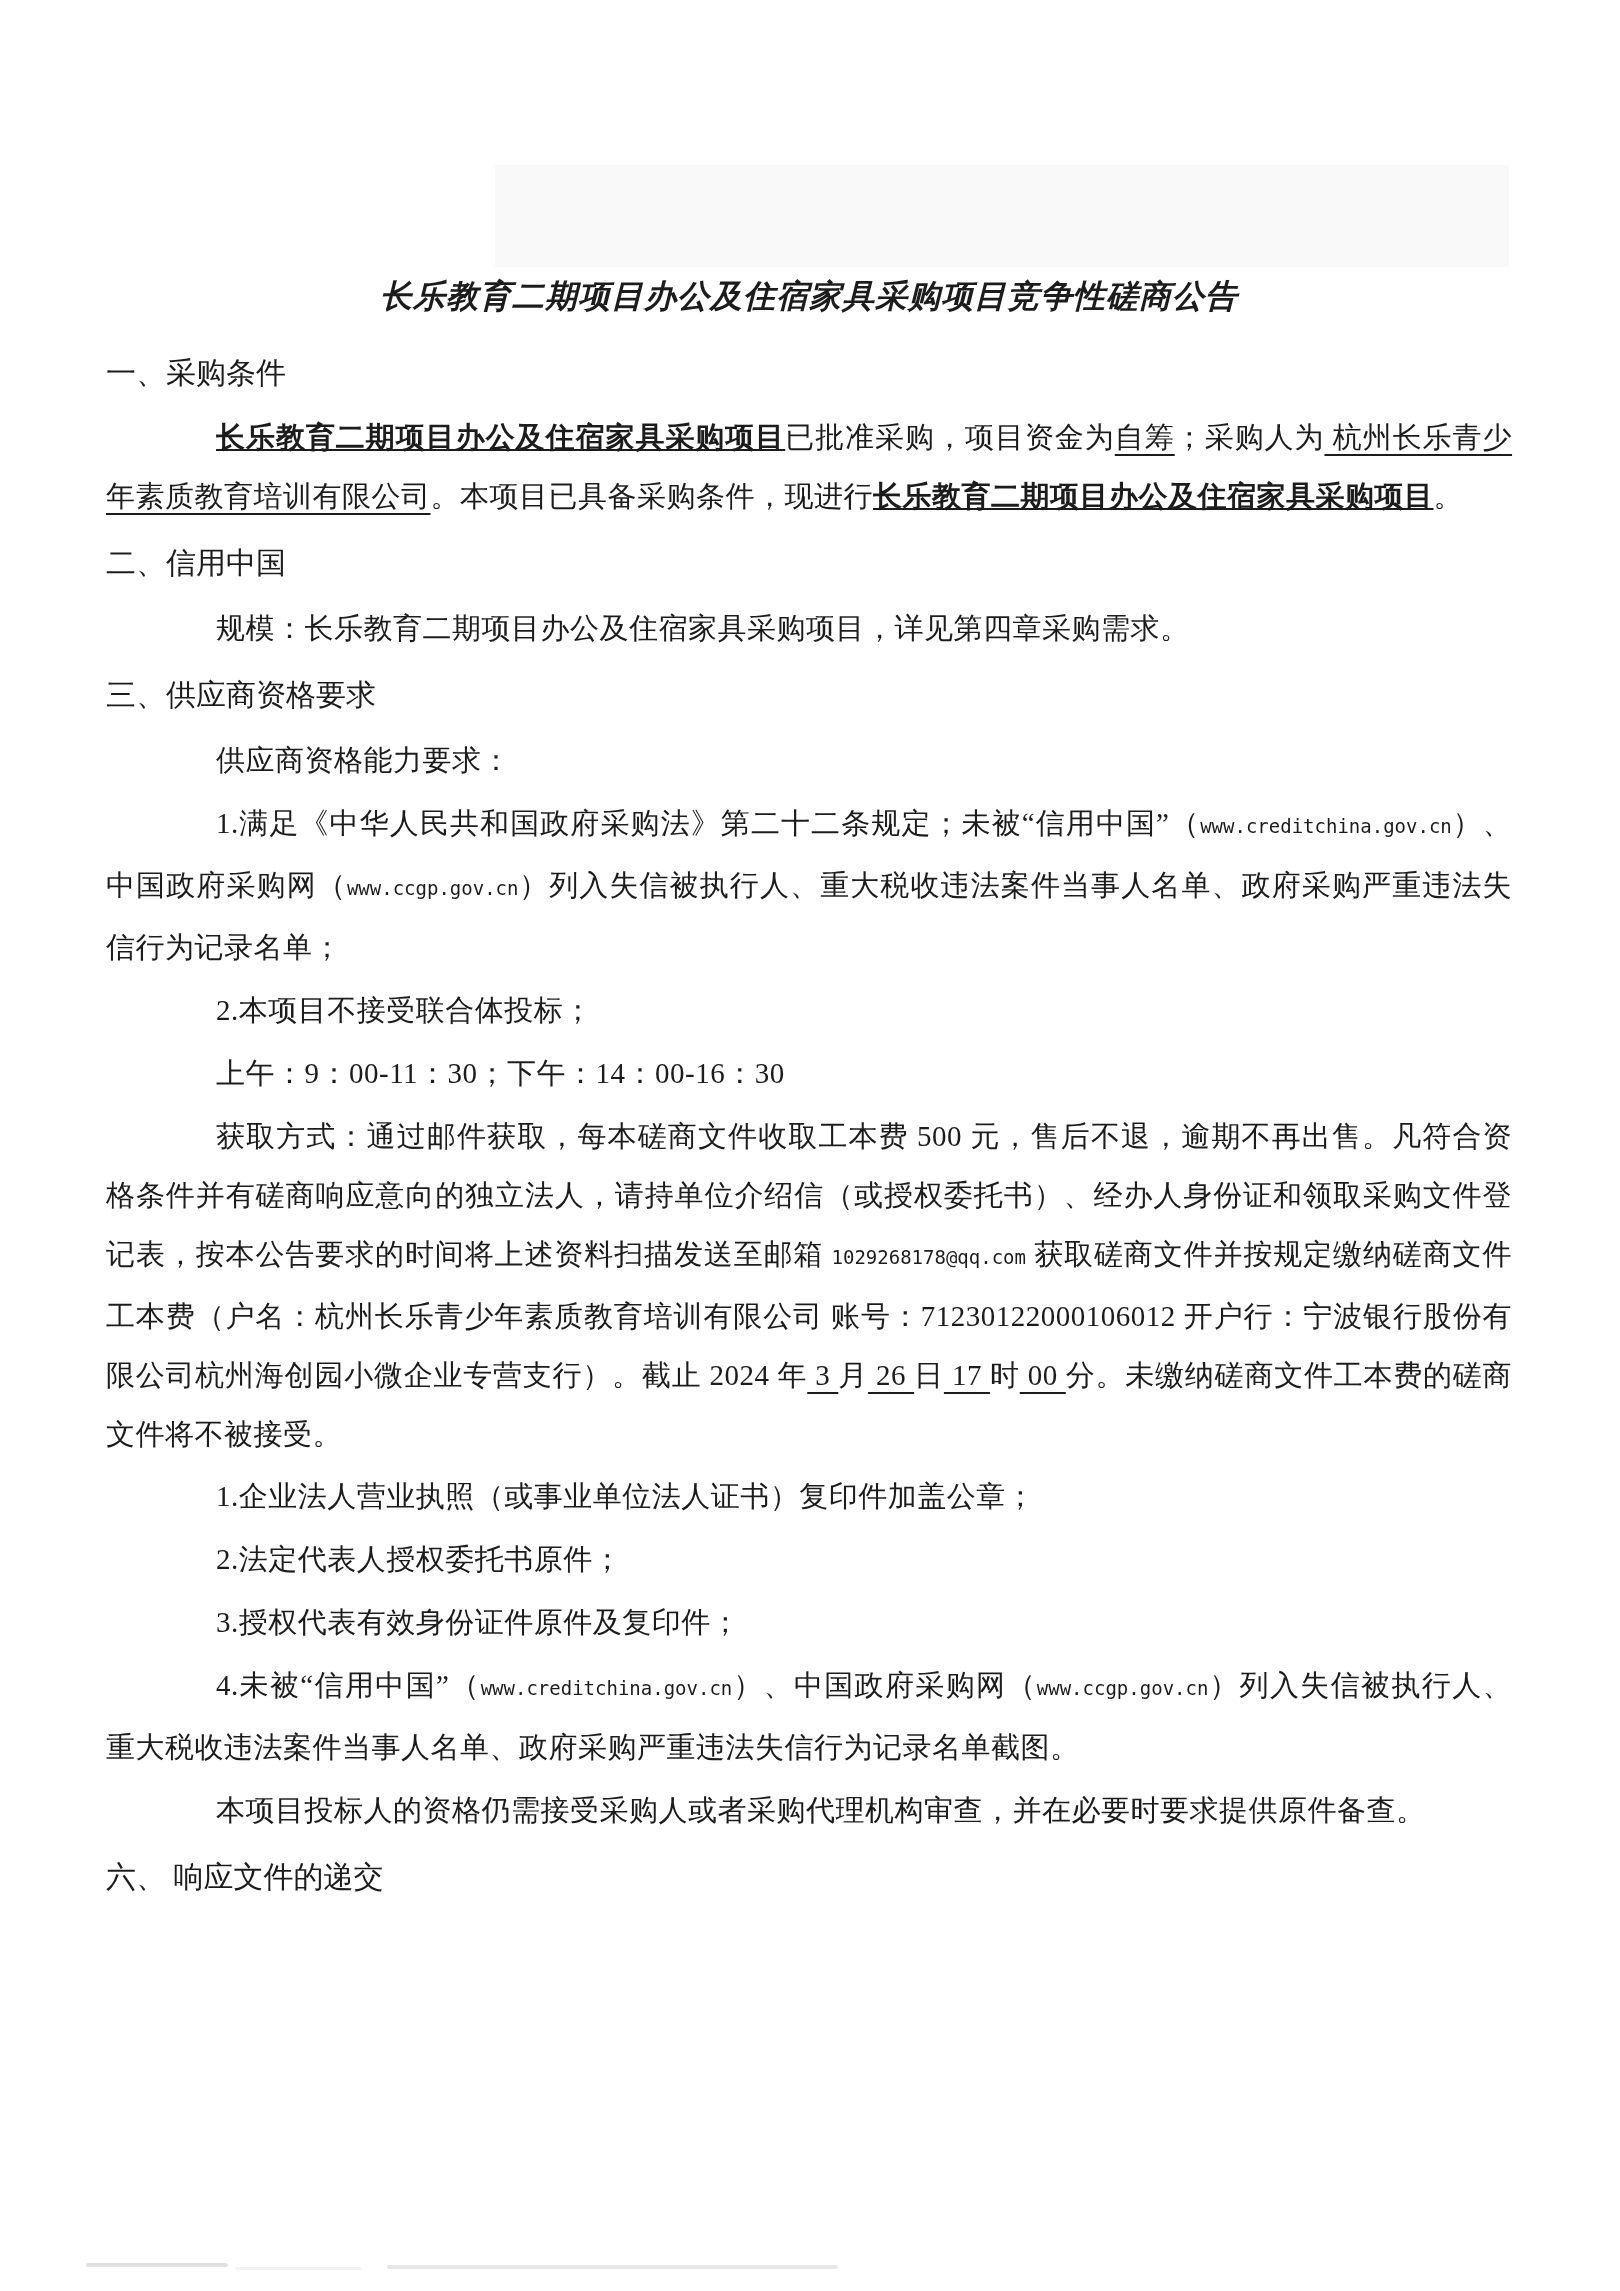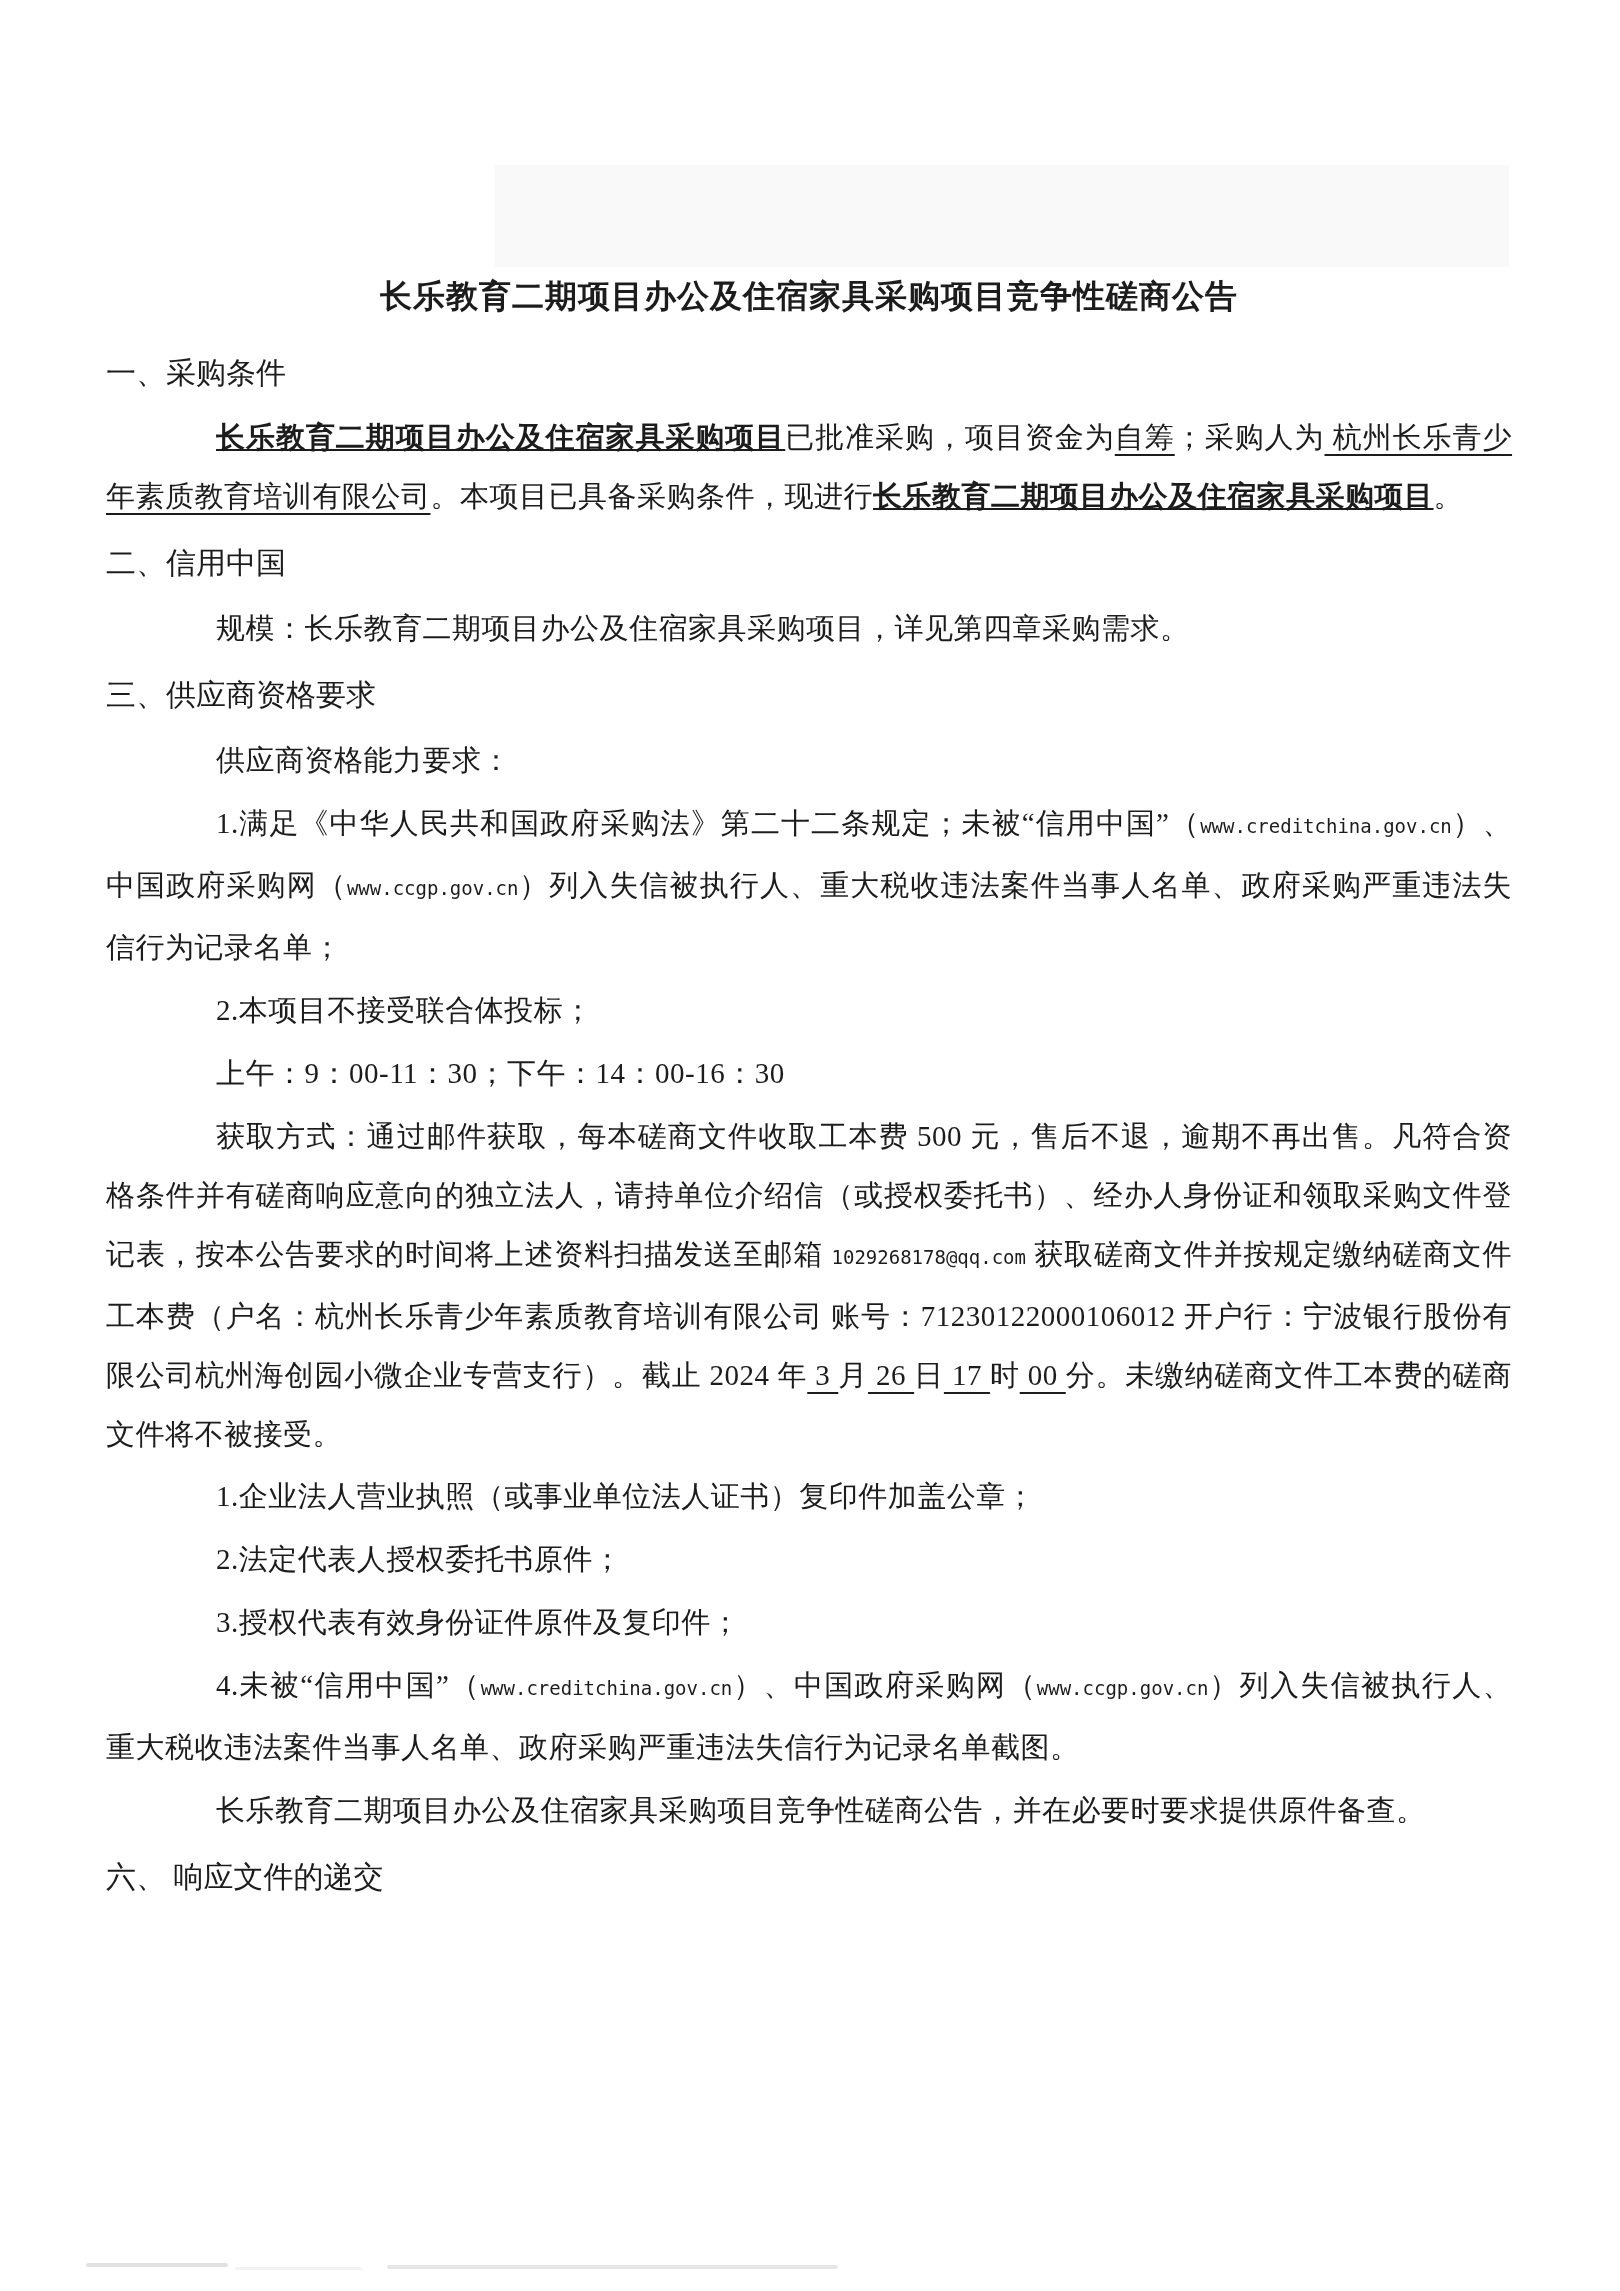--- a/index.html
+++ b/index.html
@@ -26,20 +26,21 @@
     left: 106px; top: 274px;
     width: 1406px;
   }
   .doc-title {
     font-size: 32px;
     font-weight: bold;
     text-align: center;
     line-height: 45px;
     margin: 0 0 23.5px 0;
     letter-spacing: 1px;
+    font-style: italic;
   }
   .block { font-size: 29px; line-height: 59px; margin: 0; }
   .heading {
     font-weight: normal;
     font-size: 30px;
     margin: 6.9px 0;
     text-align: left;
   }
   .para {
     text-indent: 110px;
@@ -70,17 +71,17 @@
       <h2 class="block heading">三、供应商资格要求</h2>
       <p class="block para"><span class="">供应商资格能力要求：</span></p>
       <p class="block para"><span class="">1.满足《中华人民共和国政府采购法》第二十二条规定；未被“信用中国”（</span><span class="seg-m ">www.creditchina.gov.cn</span><span class="">）、中国政府采购网（</span><span class="seg-m ">www.ccgp.gov.cn</span><span class="">）列入失信被执行人、重大税收违法案件当事人名单、政府采购严重违法失信行为记录名单；</span></p>
       <p class="block para"><span class="">2.本项目不接受联合体投标；</span></p>
       <p class="block para"><span class="">上午：9：00-11：30；下午：14：00-16：30</span></p>
       <p class="block para"><span class="">获取方式：通过邮件获取，每本磋商文件收取工本费 500 元，售后不退，逾期不再出售。凡符合资格条件并有磋商响应意向的独立法人，请持单位介绍信（或授权委托书）、经办人身份证和领取采购文件登记表，按本公告要求的时间将上述资料扫描发送至邮箱 </span><span class="seg-m ">1029268178@qq.com</span><span class=""> 获取磋商文件并按规定缴纳磋商文件工本费（户名：杭州长乐青少年素质教育培训有限公司 账号：71230122000106012 开户行：宁波银行股份有限公司杭州海创园小微企业专营支行）。截止 2024 年</span><span class="seg-u "> 3 </span><span class="">月</span><span class="seg-u "> 26 </span><span class="">日</span><span class="seg-u "> 17 </span><span class="">时</span><span class="seg-u "> 00 </span><span class="">分。未缴纳磋商文件工本费的磋商文件将不被接受。</span></p>
       <p class="block para"><span class="">1.企业法人营业执照（或事业单位法人证书）复印件加盖公章；</span></p>
       <p class="block para"><span class="">2.法定代表人授权委托书原件；</span></p>
       <p class="block para"><span class="">3.授权代表有效身份证件原件及复印件；</span></p>
       <p class="block para"><span class="">4.未被“信用中国”（</span><span class="seg-m ">www.creditchina.gov.cn</span><span class="">）、中国政府采购网（</span><span class="seg-m ">www.ccgp.gov.cn</span><span class="">）列入失信被执行人、重大税收违法案件当事人名单、政府采购严重违法失信行为记录名单截图。</span></p>
-      <p class="block para"><span class="">长乐教育二期项目办公及住宿家具采购项目竞争性磋商公告，并在必要时要求提供原件备查。</span></p>
+      <p class="block para"><span class="">本项目投标人的资格仍需接受采购人或者采购代理机构审查，并在必要时要求提供原件备查。</span></p>
       <h2 class="block heading">六、 响应文件的递交</h2>
     </div>
 </div>
 
 
 </body></html>

